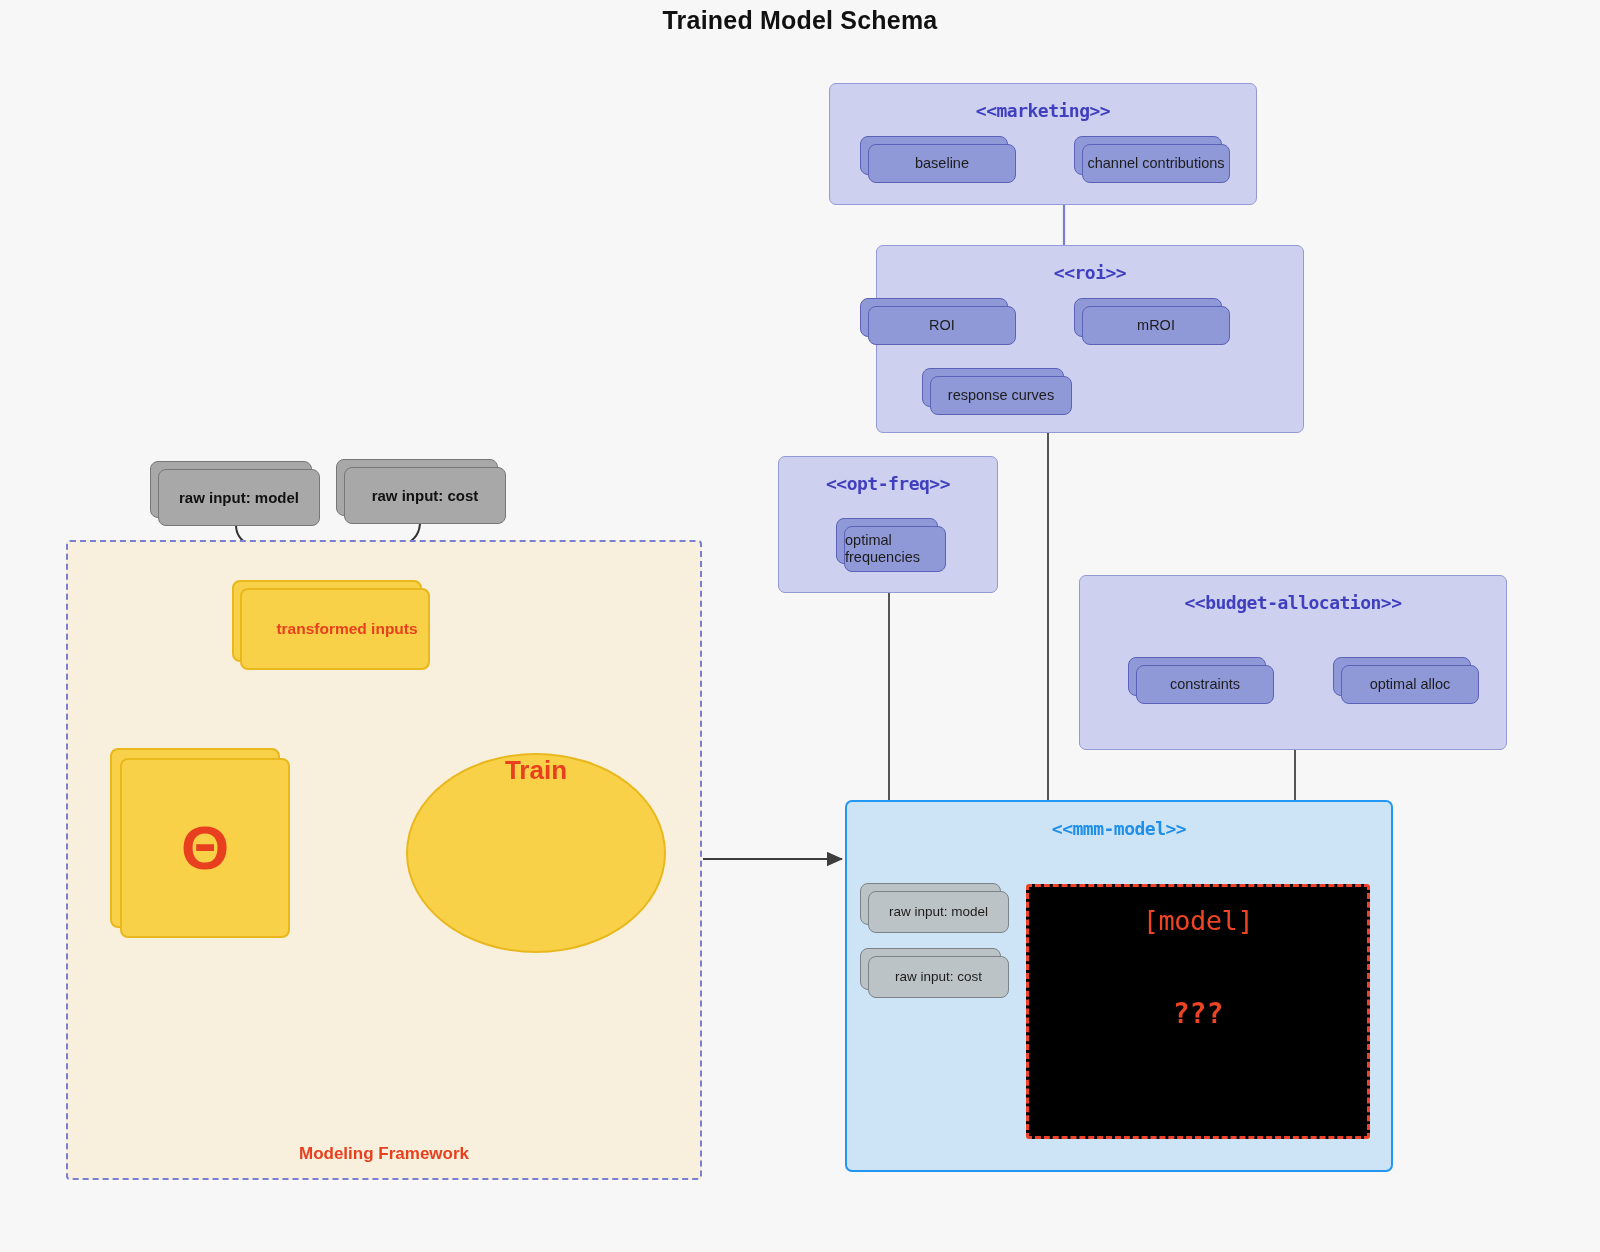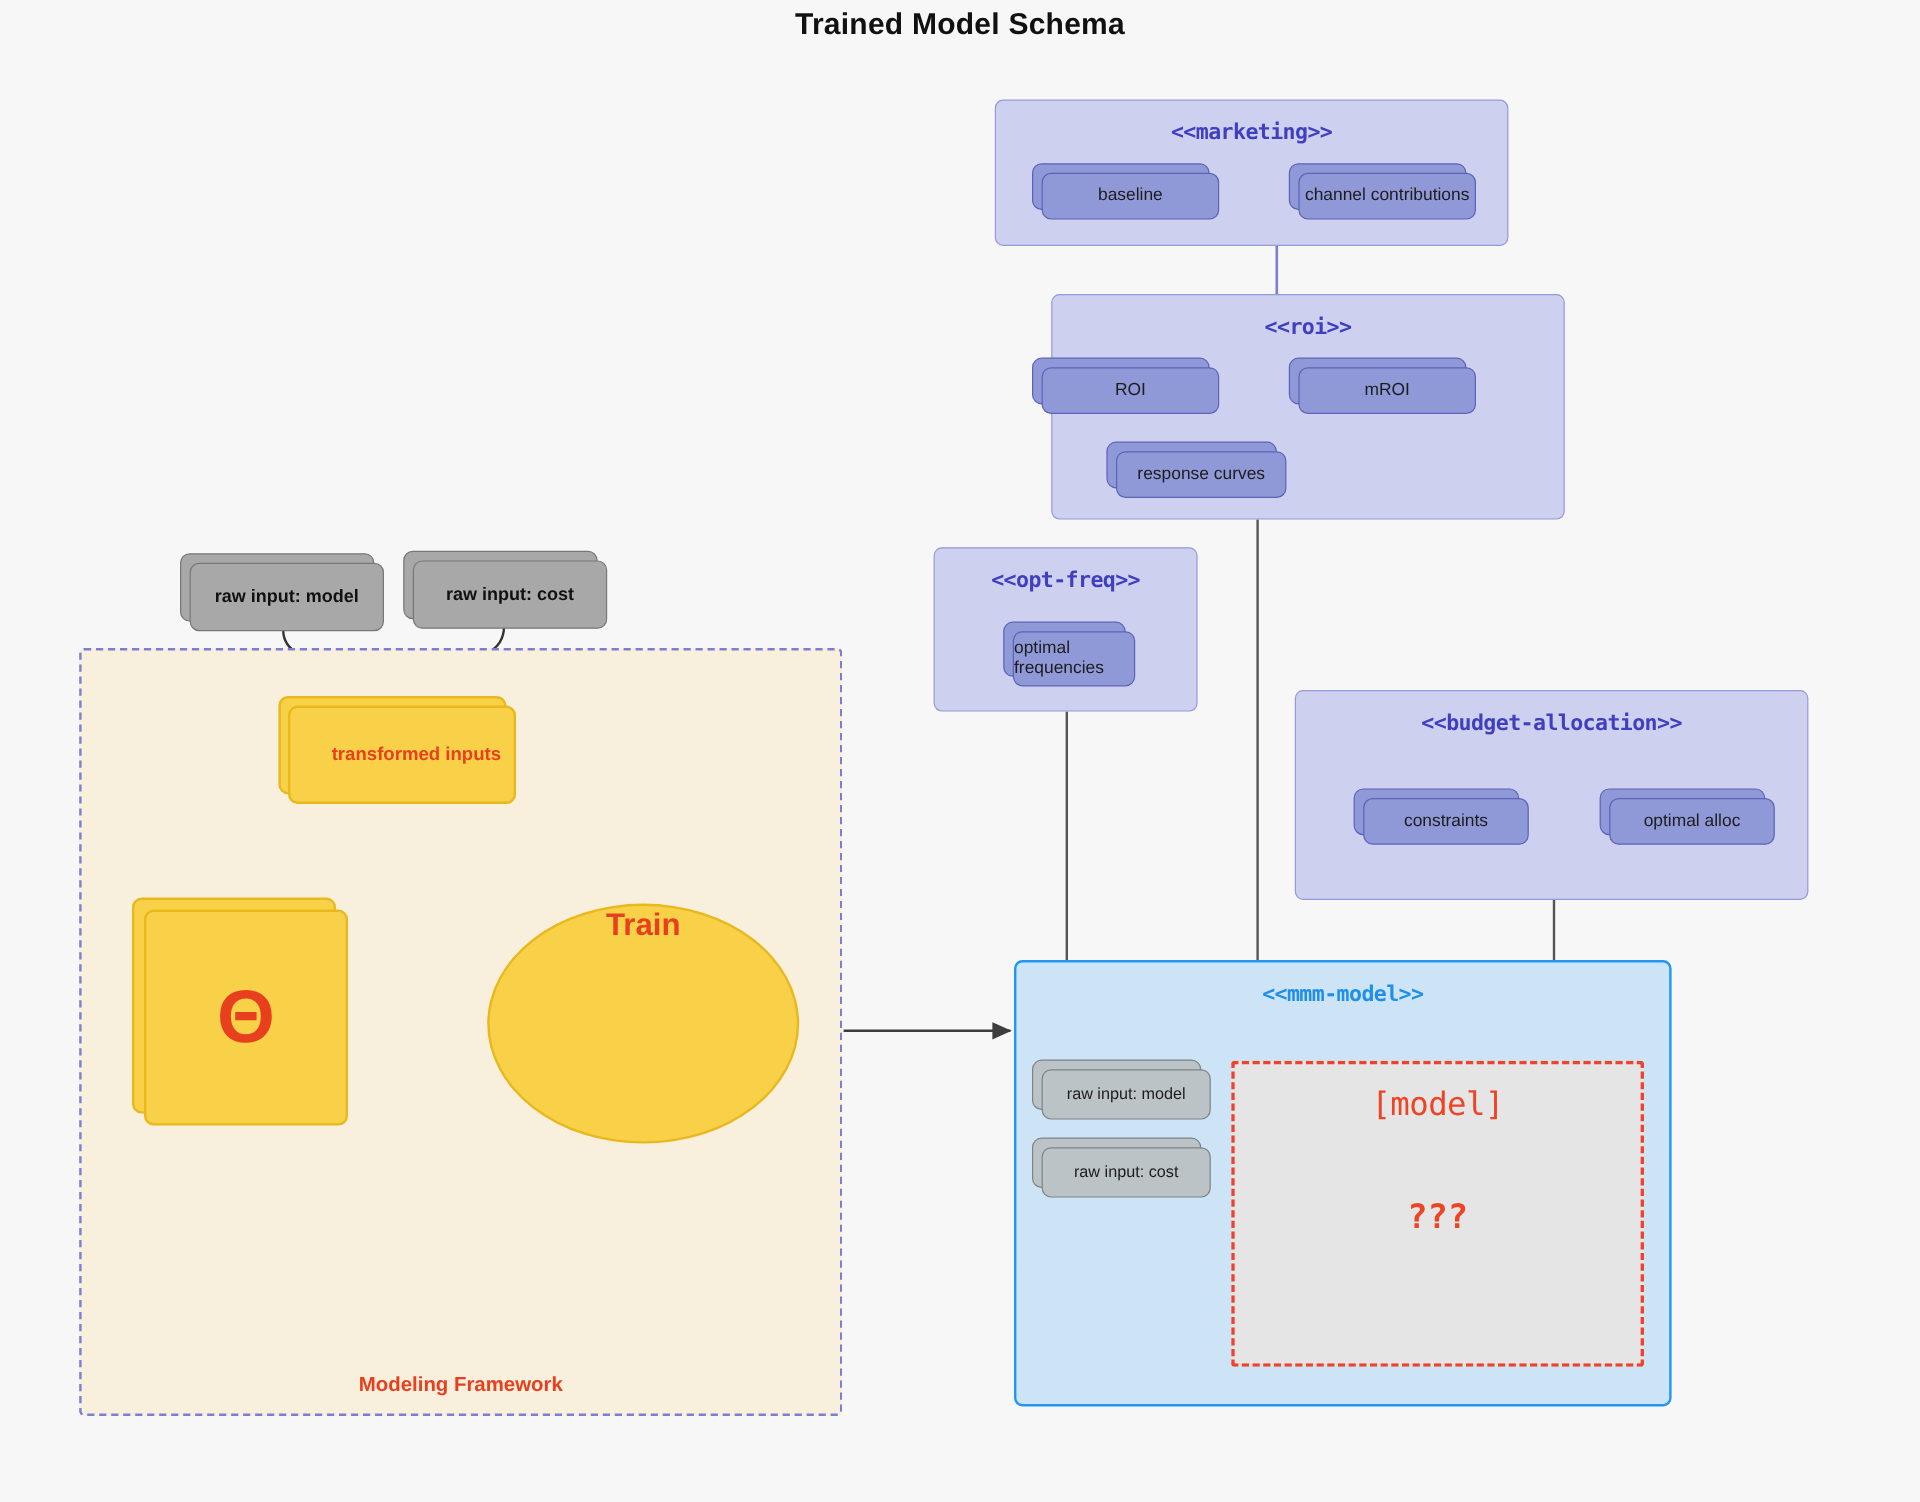--- a/index.html
+++ b/index.html
@@ -205,21 +205,21 @@
     box-sizing: border-box;
     display: flex;
     justify-content: center;
     color: #e8401f;
     font-size: 26px;
     font-weight: bold;
   }
 
   .model-dashed {
     position: absolute;
-    background: #e5e5e5;
+    background: #000000;
     border: 3px dashed #f0412a;
     border-radius: 3px;
     box-sizing: border-box;
   }
   .model-dashed .m-title {
     position: absolute;
     left: 0; right: 0;
     top: 18px;
     text-align: center;
     font-family: "DejaVu Sans Mono", monospace;

